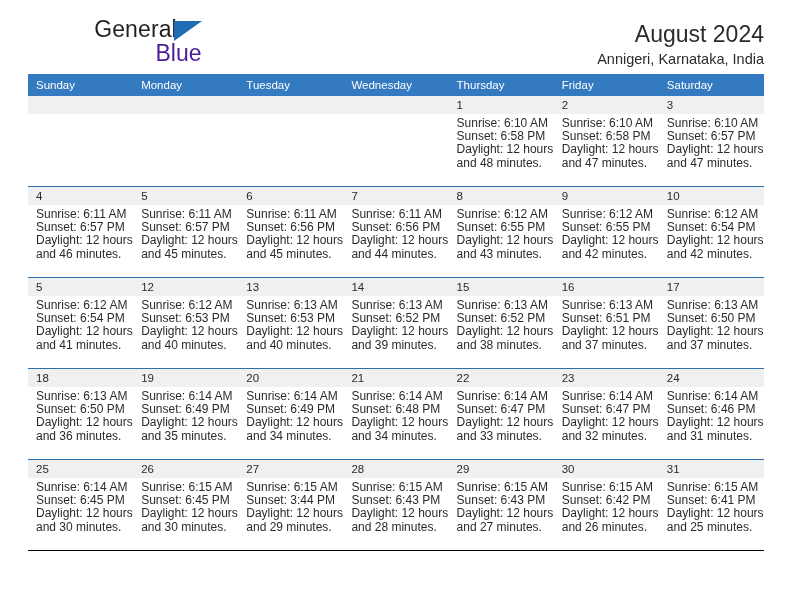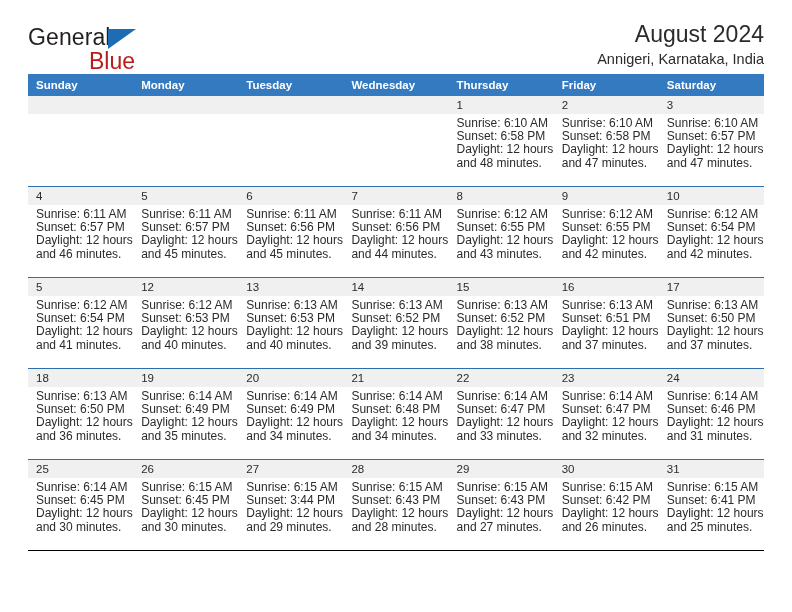--- a/index.html
+++ b/index.html
@@ -25,43 +25,44 @@
   
   .top-bar {
     position: relative;
     height: 74px;
     display: flex;
     align-items: flex-start;
     justify-content: space-between;
   }
   .brand {
     position: relative;
-    padding-top: 26px;
+    padding-top: 18px;
     width: 240px;
     line-height: 1;
+    text-align: center;
   }
   .brand-row1 {
     position: relative;
     font-size: 23px;
     color: #231f20;
     letter-spacing: .1px;
     display: inline-block;
   }
   .brand-flag {
     display: inline-block;
     width: 0;
     height: 0;
     border-left: 28px solid #1f6cb5;
     border-bottom: 20px solid transparent;
     vertical-align: -4px;
     margin-left: -3px;
   }
   .brand-row2 {
     font-size: 23px;
-    color: #b91c1c;
+    color: #4c1d95;
     margin-top: 1px;
     margin-left: 61px;
   }
 
   .title-block {
     text-align: right;
     padding-top: 22px;
   }
   .cal-title {
     font-size: 23px;
@@ -81,21 +82,21 @@
   
   .calendar {
     width: 736px;
     border-collapse: collapse;
     table-layout: fixed;
   }
   .calendar th {
     background: #337ac0;
     color: #ffffff;
     font-size: 11.5px;
-    font-weight: bold;
+    font-weight: normal;
     text-align: left;
     padding: 5px 0 5px 8px;
     height: 20px;
     box-sizing: border-box;
   }
   .calendar td {
     width: 105.14px;
     height: 90px;
     vertical-align: top;
     padding: 0;

